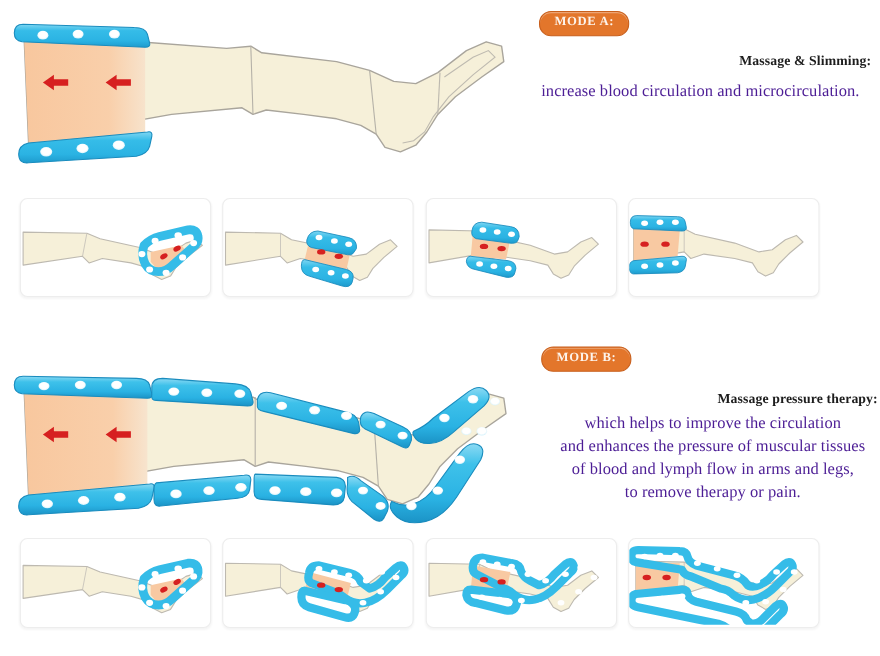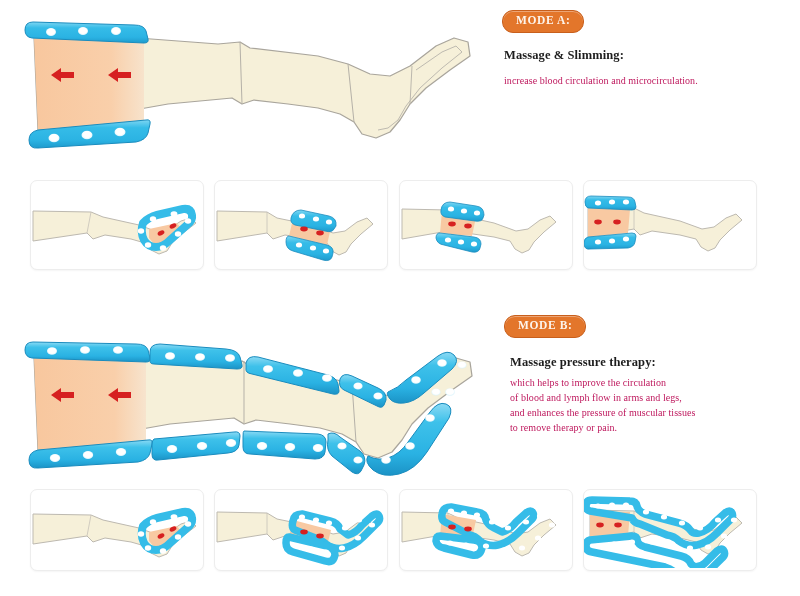--- a/index.html
+++ b/index.html
@@ -1,18 +1,18 @@
 <!DOCTYPE html>
 <html><head>
 <meta charset="utf-8">
 <style>
   html,body{margin:0;padding:0;background:#ffffff;}
   body{width:800px;height:596px;position:relative;overflow:hidden;
        font-family:"Liberation Serif","DejaVu Serif",serif;}
-  .stage{position:absolute;left:12px;top:0;width:643px;height:596px;}
+  .stage{position:absolute;left:0;top:0;width:643px;height:596px;}
 
   
   .badge{
     position:absolute;
     background:#E3762B;
     border:1px solid #C85F1C;
     border-radius:11px;
     color:#FDF4EC;
     font-family:"Liberation Serif","DejaVu Serif",serif;
     font-weight:bold;
@@ -21,28 +21,28 @@
     padding:4px 13px 5px 13px;
     box-shadow:inset 0 1px 0 rgba(255,255,255,.35);
     white-space:nowrap;
     line-height:1;
   }
 
   
   .txtblock{position:absolute;color:#2c2c2c;}
   .txtblock .hd{
     font-weight:bold;font-size:12.5px;color:#1d1d1d;
-    margin:0 0 12px 0;white-space:nowrap;letter-spacing:.1px;
+    margin:0 0 12px 0;white-space:nowrap;letter-spacing:.1px;text-align:right;
   }
   .txtblock .ln{
-    font-size:10px;color:#be185d;margin:0 0 5px 0;white-space:nowrap;
+    font-size:15px;color:#4c1d95;margin:0 0 5px 0;white-space:nowrap;
     letter-spacing:.05px;
   }
   .txtblock.tight .hd{margin-bottom:7px;}
-  .txtblock.tight .ln{margin-bottom:4px;}
+  .txtblock.tight .ln{margin-bottom:4px;text-align:center;}
 
   
   .card{
     position:absolute;
     background:#fff;
     border:1px solid #EDEDED;
     border-radius:7px;
     box-shadow:0 1px 2px rgba(0,0,0,.045);
     overflow:hidden;
   }
@@ -356,22 +356,22 @@
         <ellipse cx="432" cy="62" rx="4.8" ry="3.8" fill="url(#dotG)"></ellipse>
       </g>
     </svg>
   </div>
 
   <div class="badge" style="left:492px;top:315px;">MODE B:</div>
 
   <div class="txtblock tight" style="left:498px;top:355px;width:300px;">
     <p class="hd">Massage pressure therapy:</p>
     <p class="ln">which helps to improve the circulation</p>
+    <p class="ln">and enhances the pressure of muscular tissues</p>
     <p class="ln">of blood and lymph flow in arms and legs,</p>
-    <p class="ln">and enhances the pressure of muscular tissues</p>
     <p class="ln">to remove therapy or pain.</p>
   </div>
 
   <div class="card" style="left:18px;top:489px;width:172px;height:80px;">
     <svg width="170" height="78" viewBox="0 0 170 78">
       <g>
         <path d="M2,24 L60,25 L72,30 L108,38 L124,44 L138,42 L150,34
                  L160,31 L165,36 L152,46 L141,56 L136,64 L128,67
                  L120,63 L114,56 L100,52 L74,48 L62,52 L56,46 L2,54 Z" fill="#F6F0D9" stroke="#BDB9B0" stroke-width="1" stroke-linejoin="round"></path>
         <path d="M60,25 L56,46" fill="none" stroke="#C6C2B9" stroke-width=".8"></path>

